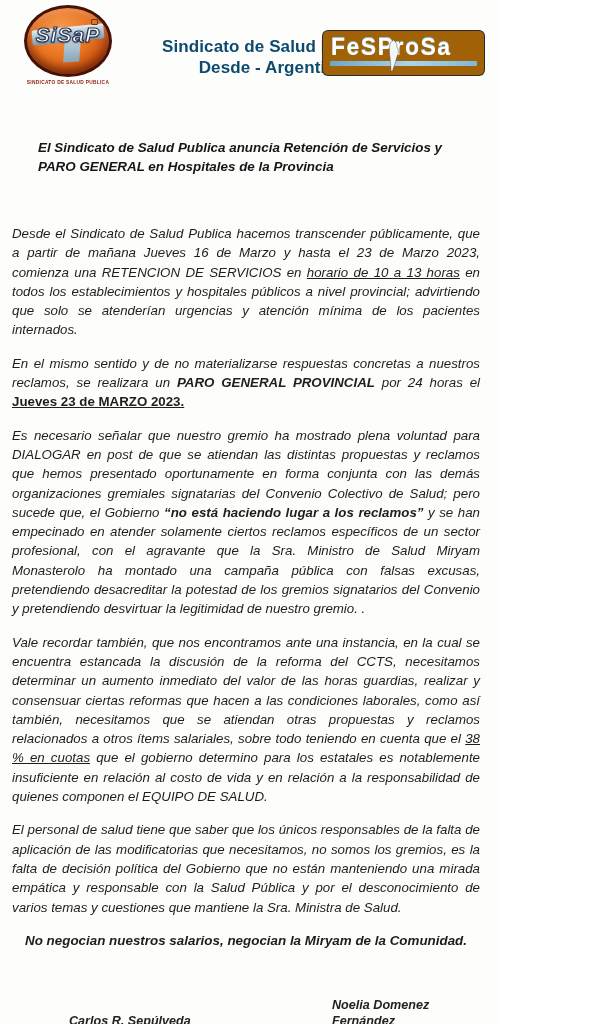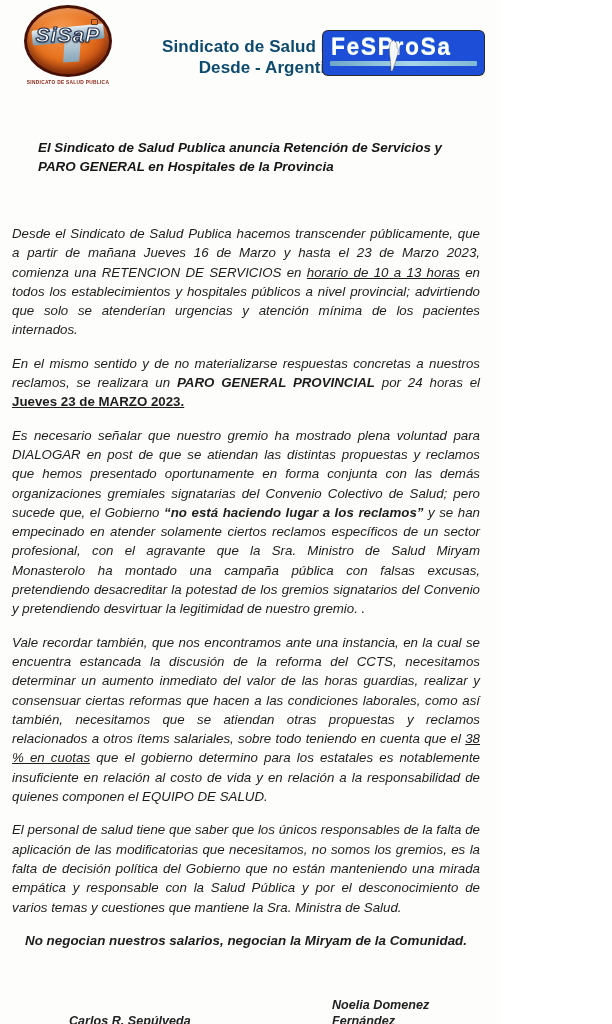--- a/index.html
+++ b/index.html
@@ -43,21 +43,21 @@
     font-size:8px; font-weight:bold; letter-spacing:.5px;
     color:#8b2412; white-space:nowrap;
   }
   .org-title {
     position:absolute; left:146px; top:36px; width:252px;
     text-align:center; font-weight:bold; font-size:17px; line-height:21px;
     color:#0c4a6e; letter-spacing:.1px;
   }
   .fesprosa {
     position:absolute; right:16px; top:31px; width:161px; height:44px;
-    background:#1d4ed8; border-radius:5px; padding:3px 8px 0 8px;
+    background:#a16207; border-radius:5px; padding:3px 8px 0 8px;
     box-shadow:0 0 0 1px #2a2a2a;
   }
   .fesprosa-word {
     position:relative; z-index:2; color:#ffffff; font-weight:bold;
     font-size:23px; line-height:26px; letter-spacing:1.5px;
     text-shadow:0 -1px 0 #8fc3e0; white-space:nowrap;
   }
   .fesprosa-stripe {
     position:absolute; left:7px; right:7px; top:30px; height:5px; z-index:1;
     background:linear-gradient(90deg,#6ea7c6,#a9d5ea 55%,#7fb8d4); border-radius:1px;

